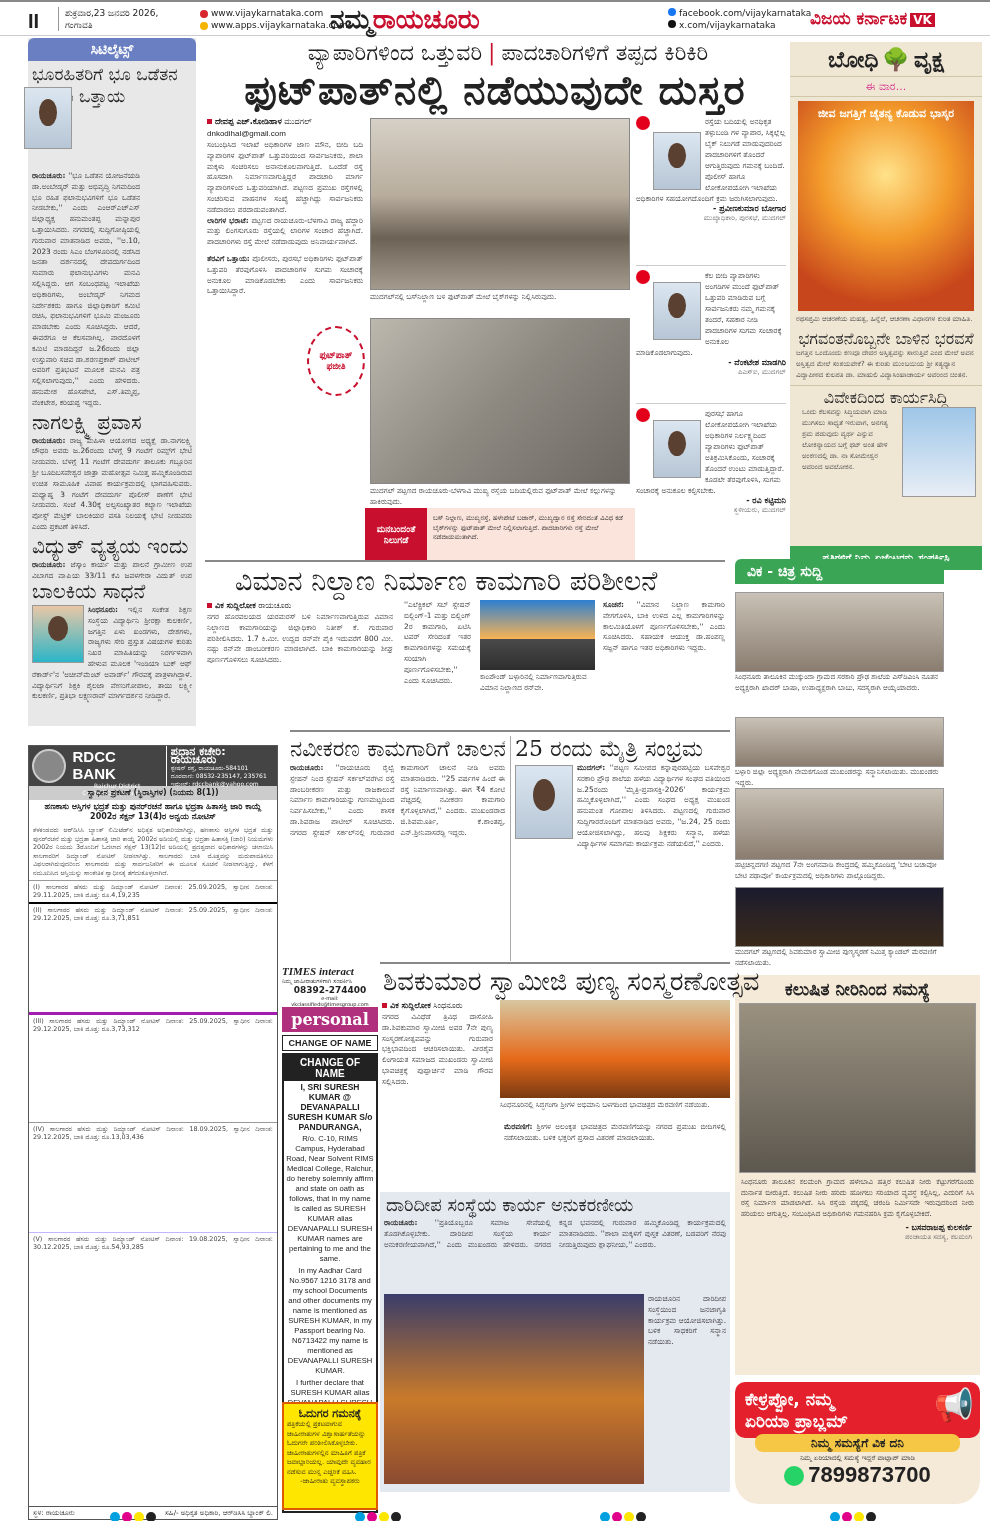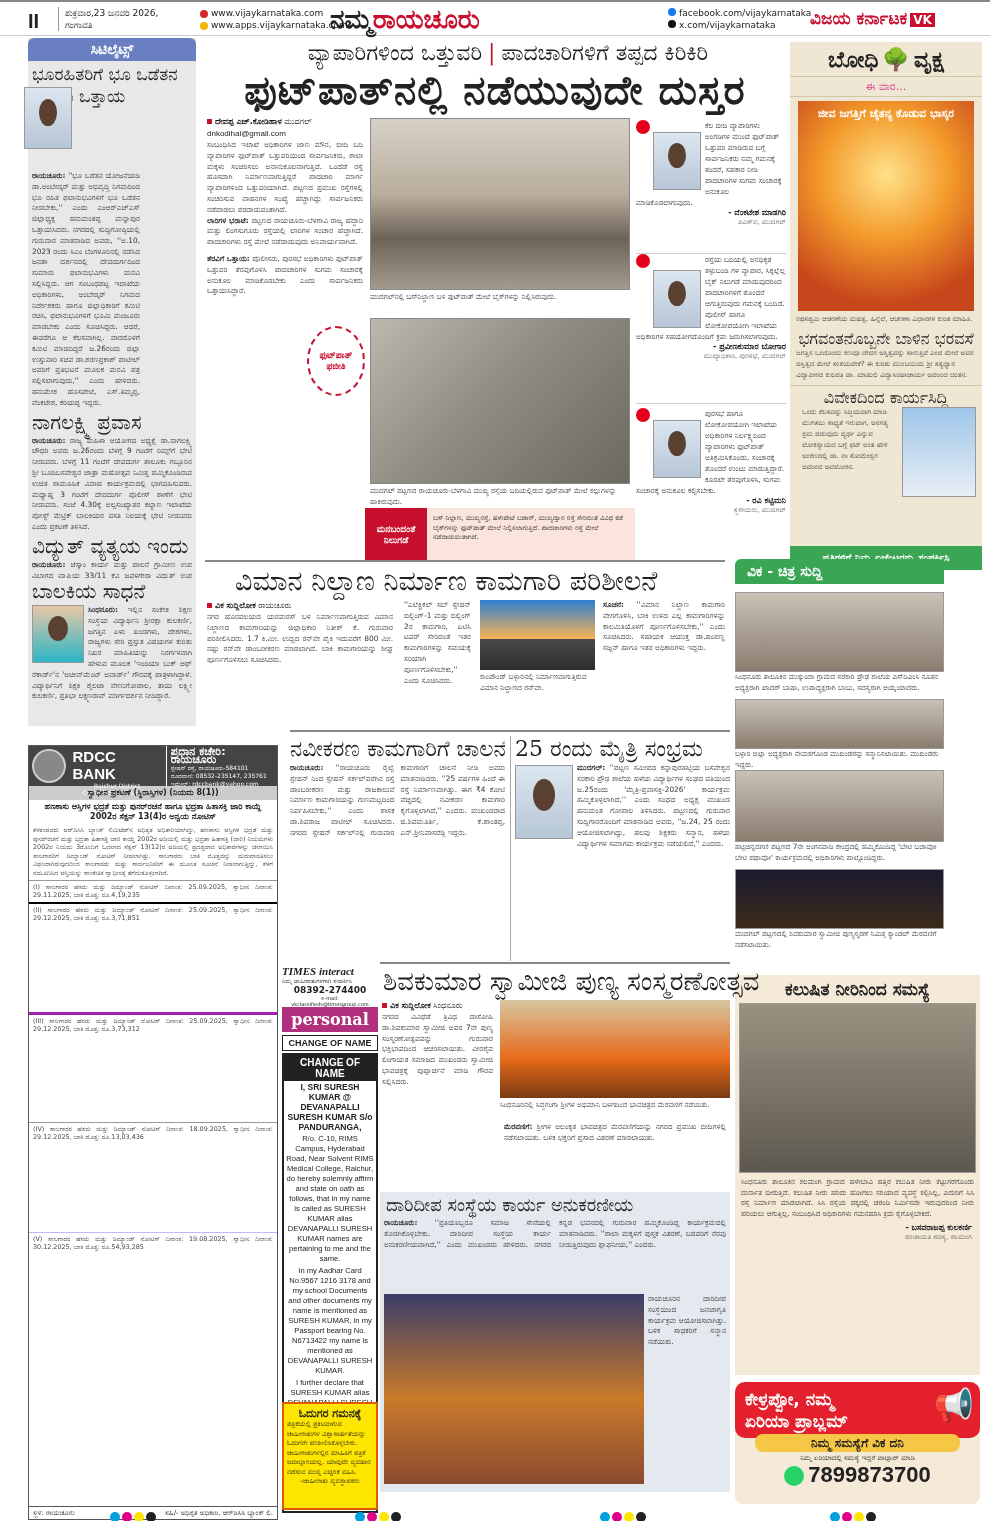--- a/index.html
+++ b/index.html
@@ -52,21 +52,21 @@
 .times{left:282px;top:965px;width:96px;height:580px}
 .personal{background:#b0307e;color:#fff;text-align:center;font-size:16px;font-weight:bold;font-family:"DejaVu Serif",serif;padding:3px}
 .con-out{border:1px solid #222;text-align:center;font-size:9px;font-weight:bold;margin-top:3px;padding:2px;font-family:"Liberation Sans",sans-serif}
 .con-box{border:2px solid #222;text-align:center;margin-top:2px}
 .con-box .t{background:#222;color:#fff;font-size:10px;font-weight:bold;padding:2px;font-family:"Liberation Sans",sans-serif}
 .con-box p{font-size:7.6px;line-height:10px;font-family:"Liberation Sans",sans-serif;padding:1px 2px}
 .yellow-notice{background:#ffe600;border:2px solid #e05a00;padding:3px}
 .yellow-notice .t{font-size:11px;font-weight:bold;text-align:center}
 .yellow-notice p{font-size:6.8px;line-height:9.5px}
 .darideepa{left:380px;top:1192px;width:350px;height:300px;background:#e4e8ef}
-.ad{left:735px;top:1382px;width:245px;height:122px;background:#f5e9d8;border-radius:8px}
+.ad{left:735px;top:1382px;width:245px;height:122px;background:#f5e9d8;border-radius:24px}
 .ad-red{background:#e3202b;color:#fff;font-size:17px;font-weight:bold;padding:6px 10px;border-radius:10px;line-height:22px}
 .ad-yel{background:#f6c744;color:#222;font-size:12px;font-weight:bold;text-align:center;border-radius:8px;padding:2px 8px;margin:-4px 20px 0}
 .phone{font-size:22px;font-weight:bold;font-family:"Liberation Sans",sans-serif;text-align:center}
 .wa{display:inline-block;width:20px;height:20px;border-radius:50%;background:#25d366;vertical-align:middle;margin-right:4px}
 .reg{position:absolute;display:flex;gap:2px}
 .reg span{width:10px;height:10px;border-radius:50%;display:inline-block}
 .night{background:linear-gradient(#1b1b2e,#3b2a1a)}
 .crowd{background:linear-gradient(#c9c1b5,#8a7d70)}
 .mud{background:linear-gradient(#9a9180,#5d584f)}
 </style>
@@ -134,33 +134,33 @@
 <div class="abs" style="left:370px;top:118px;width:260px;height:172px;background:linear-gradient(#d6d0c6 0%,#b8ad9d 45%,#6c6256 70%,#a49a8e 100%);border:1px solid #888"></div>
 <div class="abs caption" style="left:370px;top:292px;width:260px">ಮುದಗಲ್‌ನಲ್ಲಿ ಬಸ್‌ನಿಲ್ದಾಣ ಬಳಿ ಫುಟ್‌ಪಾತ್ ಮೇಲೆ ಬೈಕ್‌ಗಳನ್ನು ನಿಲ್ಲಿಸಿರುವುದು.</div>
 <div class="abs" style="left:370px;top:318px;width:260px;height:166px;background:linear-gradient(135deg,#bdb8ae,#8d8880 50%,#6d6861);border:1px solid #888"></div>
 <div class="abs caption" style="left:370px;top:486px;width:260px">ಮುದಗಲ್ ಪಟ್ಟಣದ ರಾಯಚೂರು-ಬೆಳಗಾವಿ ಮುಖ್ಯ ರಸ್ತೆಯ ಬದಿಯಲ್ಲಿರುವ ಫುಟ್‌ಪಾತ್ ಮೇಲೆ ಕಲ್ಲುಗಳನ್ನು ಹಾಕಿರುವುದು.</div>
 <div class="abs" style="left:365px;top:508px;width:270px;height:54px;display:flex">
   <div class="inbox-label" style="width:62px;display:flex;align-items:center">ಮನಬಂದಂತೆ ನಿಲುಗಡೆ</div>
   <div class="inbox" style="flex:1;font-size:6.8px;line-height:9.5px">ಬಸ್ ನಿಲ್ದಾಣ, ಮುಖ್ಯರಸ್ತೆ, ಹಳೇಪೇಟೆ ಬಜಾರ್, ಮುಖ್ಯದ್ವಾರ ರಸ್ತೆ ಸೇರಿದಂತೆ ವಿವಿಧ ಕಡೆ ಬೈಕ್‌ಗಳನ್ನು ಫುಟ್‌ಪಾತ್ ಮೇಲೆ ನಿಲ್ಲಿಸಲಾಗುತ್ತಿದೆ. ಪಾದಚಾರಿಗಳು ರಸ್ತೆ ಮೇಲೆ ನಡೆದಾಡುವಂತಾಗಿದೆ.</div>
 </div>
 
 <div class="abs" style="left:636px;top:116px;width:150px;height:446px">
+  <div style="height:150px;border-bottom:1px solid #ccc">
+    <span class="reddot" style="float:left;margin-right:3px"></span>
+    <div class="portrait" style="float:left;width:48px;height:58px;margin:16px 4px 0 0"></div>
+    <div class="quote">ರಸ್ತೆಯ ಬದಿಯಲ್ಲಿ ಅನಧಿಕೃತ ತಳ್ಳುಬಂಡಿ ಗಳ ವ್ಯಾಪಾರ, ಸಿಕ್ಕಲ್ಲೆಲ್ಲ ಬೈಕ್ ನಿಲುಗಡೆ ಮಾಡುವುದರಿಂದ ಪಾದಚಾರಿಗಳಿಗೆ ತೊಂದರೆ ಆಗುತ್ತಿರುವುದು ಗಮನಕ್ಕೆ ಬಂದಿದೆ. ಪೊಲೀಸ್ ಹಾಗೂ ಲೋಕೋಪಯೋಗಿ ಇಲಾಖೆಯ ಅಧಿಕಾರಿಗಳ ಸಹಯೋಗದೊಂದಿಗೆ ಕ್ರಮ ಜರುಗಿಸಲಾಗುವುದು.</div>
+    <div class="qname">- ಪ್ರವೀಣಕುಮಾರ ಬೋಗಾರ</div>
+    <div class="qrole">ಮುಖ್ಯಾಧಿಕಾರಿ, ಪುರಸಭೆ, ಮುದಗಲ್</div>
+  </div>
   <div style="height:138px;border-bottom:1px solid #ccc;padding-top:4px">
     <span class="reddot" style="float:left;margin-right:3px"></span>
     <div class="portrait" style="float:left;width:48px;height:58px;margin:12px 4px 0 0"></div>
     <div class="quote">ಕೆಲ ಬೀದಿ ವ್ಯಾಪಾರಿಗಳು ಅಂಗಡಿಗಳ ಮುಂದೆ ಫುಟ್‌ಪಾತ್ ಒತ್ತುವರಿ ಮಾಡಿರುವ ಬಗ್ಗೆ ಸಾರ್ವಜನಿಕರು ನಮ್ಮ ಗಮನಕ್ಕೆ ತಂದರೆ, ಸಹಕಾರ ನೀಡಿ ಪಾದಚಾರಿಗಳ ಸುಗಮ ಸಂಚಾರಕ್ಕೆ ಅನುಕೂಲ ಮಾಡಿಕೊಡಲಾಗುವುದು.</div>
     <div class="qname">- ವೆಂಕಟೇಶ ಮಾಡಗಿರಿ</div>
     <div class="qrole">ಪಿಎಸ್‌ಐ, ಮುದಗಲ್</div>
-  </div>
-  <div style="height:150px;border-bottom:1px solid #ccc">
-    <span class="reddot" style="float:left;margin-right:3px"></span>
-    <div class="portrait" style="float:left;width:48px;height:58px;margin:16px 4px 0 0"></div>
-    <div class="quote">ರಸ್ತೆಯ ಬದಿಯಲ್ಲಿ ಅನಧಿಕೃತ ತಳ್ಳುಬಂಡಿ ಗಳ ವ್ಯಾಪಾರ, ಸಿಕ್ಕಲ್ಲೆಲ್ಲ ಬೈಕ್ ನಿಲುಗಡೆ ಮಾಡುವುದರಿಂದ ಪಾದಚಾರಿಗಳಿಗೆ ತೊಂದರೆ ಆಗುತ್ತಿರುವುದು ಗಮನಕ್ಕೆ ಬಂದಿದೆ. ಪೊಲೀಸ್ ಹಾಗೂ ಲೋಕೋಪಯೋಗಿ ಇಲಾಖೆಯ ಅಧಿಕಾರಿಗಳ ಸಹಯೋಗದೊಂದಿಗೆ ಕ್ರಮ ಜರುಗಿಸಲಾಗುವುದು.</div>
-    <div class="qname">- ಪ್ರವೀಣಕುಮಾರ ಬೋಗಾರ</div>
-    <div class="qrole">ಮುಖ್ಯಾಧಿಕಾರಿ, ಪುರಸಭೆ, ಮುದಗಲ್</div>
   </div>
   <div style="padding-top:4px">
     <span class="reddot" style="float:left;margin-right:3px"></span>
     <div class="portrait" style="float:left;width:48px;height:58px;margin:12px 4px 0 0"></div>
     <div class="quote">ಪುರಸಭೆ ಹಾಗೂ ಲೋಕೋಪಯೋಗಿ ಇಲಾಖೆಯ ಅಧಿಕಾರಿಗಳ ನಿರ್ಲಕ್ಷ್ಯದಿಂದ ವ್ಯಾಪಾರಿಗಳು ಫುಟ್‌ಪಾತ್ ಅತಿಕ್ರಮಿಸಿಕೊಂಡು, ಸಂಚಾರಕ್ಕೆ ತೊಂದರೆ ಉಂಟು ಮಾಡುತ್ತಿದ್ದಾರೆ. ಕೂಡಲೇ ತೆರವುಗೊಳಿಸಿ, ಸುಗಮ ಸಂಚಾರಕ್ಕೆ ಅನುಕೂಲ ಕಲ್ಪಿಸಬೇಕು.</div>
     <div class="qname">- ರವಿ ಕಟ್ಟಿಮನಿ</div>
     <div class="qrole">ಸ್ಥಳೀಯರು, ಮುದಗಲ್</div>
   </div>
 </div>
 
@@ -191,21 +191,21 @@
   <div style="position:absolute;left:275px;top:72px;width:115px" class="caption">ಕಾಂಪೌಂಡ್ ಬಳ್ಳಾರಿನಲ್ಲಿ ನಿರ್ಮಾಣವಾಗುತ್ತಿರುವ ವಿಮಾನ ನಿಲ್ದಾಣದ ರನ್‌ವೇ.</div>
   <div style="position:absolute;left:394px;top:0;width:130px" class="body-sm"><b>ಸೂಚನೆ:</b> <span>''ವಿಮಾನ ನಿಲ್ದಾಣ ಕಾಮಗಾರಿ ವೇಗಗೊಳಿಸಿ, ಬಾಕಿ ಉಳಿದ ಎಲ್ಲ ಕಾಮಗಾರಿಗಳನ್ನು ಕಾಲಮಿತಿಯೊಳಗೆ ಪೂರ್ಣಗೊಳಿಸಬೇಕು,'' ಎಂದು ಸೂಚಿಸಿದರು. ಸಹಾಯಕ ಆಯುಕ್ತ ಡಾ.ಹಂಪಣ್ಣ ಸಜ್ಜನ್ ಹಾಗೂ ಇತರ ಅಧಿಕಾರಿಗಳು ಇದ್ದರು.</span></div>
 </div>
 
 <div class="abs" style="left:735px;top:559px;width:209px;height:815px">
   <div class="vcs-band">ವಿಕ - ಚಿತ್ರ ಸುದ್ದಿ</div>
   <div style="margin-top:8px">
     <div class="crowd" style="height:80px;border:1px solid #999"></div>
     <div class="caption">ಸಿಂಧನೂರು ತಾಲೂಕಿನ ಮುಕ್ಕುಂದಾ ಗ್ರಾಮದ ಸರಕಾರಿ ಪ್ರೌಢ ಶಾಲೆಯ ಎಸ್‌ಡಿಎಂಸಿ ನೂತನ ಅಧ್ಯಕ್ಷರಾಗಿ ಖಾದರ್ ಬಾಷಾ, ಉಪಾಧ್ಯಕ್ಷರಾಗಿ ಬಾಬು, ಸದಸ್ಯರಾಗಿ ಆಯ್ಕೆಯಾದರು.</div>
   </div>
-  <div style="margin-top:6px">
+  <div style="margin-top:24px">
     <div class="crowd" style="height:50px;border:1px solid #999"></div>
     <div class="caption">ಬಳ್ಳಾರಿ ಜಿಲ್ಲಾ ಅಧ್ಯಕ್ಷರಾಗಿ ನೇಮಕಗೊಂಡ ಮುಖಂಡರನ್ನು ಸನ್ಮಾನಿಸಲಾಯಿತು. ಮುಖಂಡರು ಇದ್ದರು.</div>
   </div>
   <div style="margin-top:0">
     <div class="crowd" style="height:72px;border:1px solid #999"></div>
     <div class="caption">ಹಟ್ಟಿಚಿನ್ನದಗಣಿ ಪಟ್ಟಣದ 7ನೇ ಅಂಗನವಾಡಿ ಕೇಂದ್ರದಲ್ಲಿ ಹಮ್ಮಿಕೊಂಡಿದ್ದ 'ಬೇಟಿ ಬಚಾವೋ ಬೇಟಿ ಪಢಾವೋ' ಕಾರ್ಯಕ್ರಮದಲ್ಲಿ ಅಧಿಕಾರಿಗಳು ಪಾಲ್ಗೊಂಡಿದ್ದರು.</div>
   </div>
   <div style="margin-top:6px">
     <div class="night" style="height:60px;border:1px solid #999"></div>
     <div class="caption">ಮುದಗಲ್ ಪಟ್ಟಣದಲ್ಲಿ ಶಿವಕುಮಾರ ಸ್ವಾಮೀಜಿ ಪುಣ್ಯಸ್ಮರಣೆ ನಿಮಿತ್ತ ಕ್ಯಾಂಡಲ್ ಮೆರವಣಿಗೆ ನಡೆಸಲಾಯಿತು.</div>

